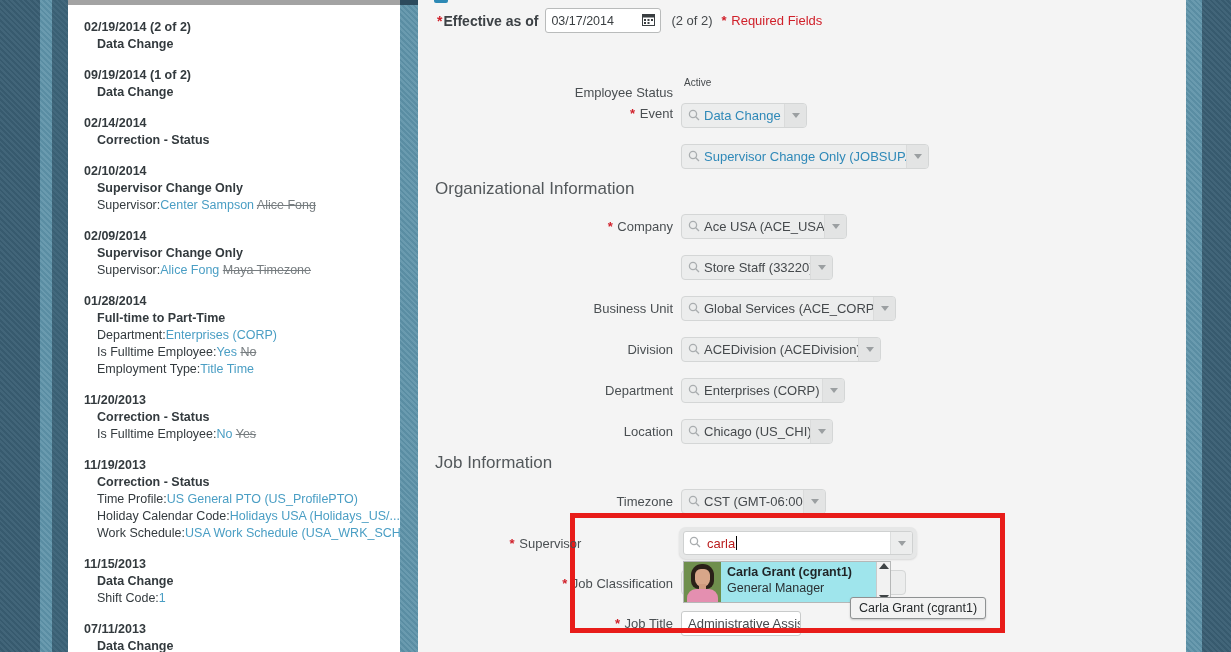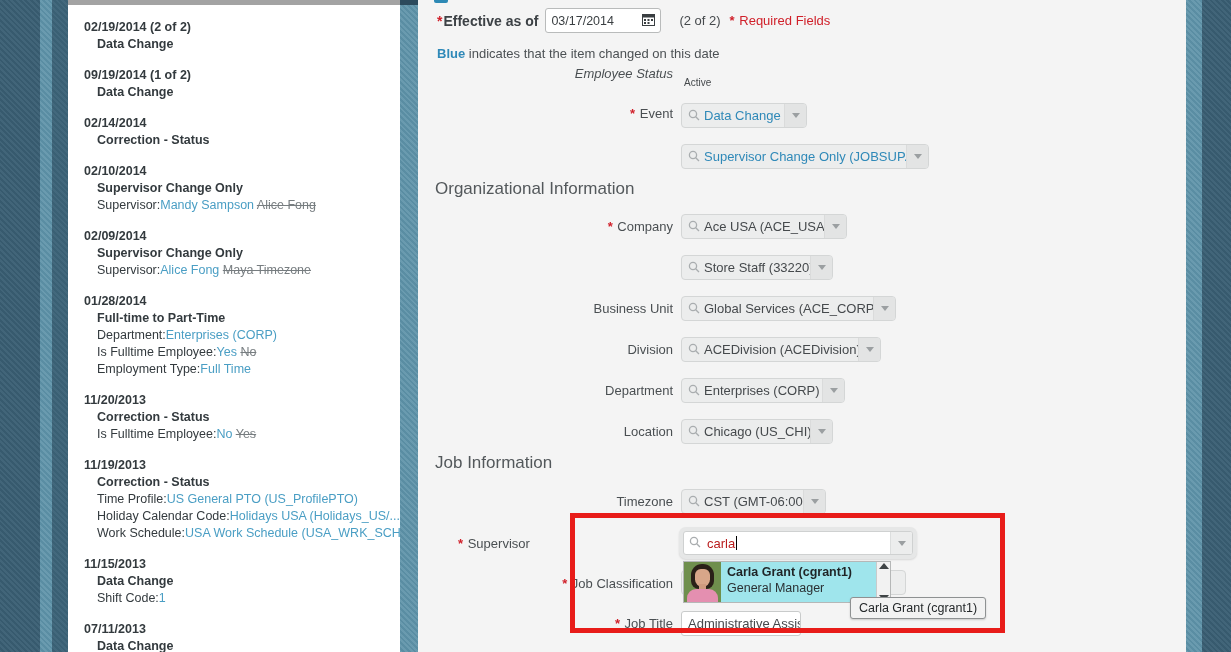--- a/index.html
+++ b/index.html
@@ -125,21 +125,21 @@
 
   .plain-val { font-size: 10px; color: #45494c; }
 
   
   .date-box {
     display: inline-flex; align-items: center; height: 25px; width: 116px;
     background: #fff; border: 1px solid #b9bbbb; border-radius: 3px;
     padding: 0 5px; justify-content: space-between;
   }
   .date-box .dv { font-size: 12.5px; color: #3a3f42; }
-  .page-count { font-size: 13px; color: #45494c; margin-left: 18px; }
+  .page-count { font-size: 13px; color: #45494c; margin-left: 10px; }
   .req-fields { font-size: 13px; color: #d0202a; margin-left: 9px; }
   .blue-note { font-size: 13px; color: #4c5154; }
   .blue-note b { color: #2f89b8; font-weight: bold; }
 
   
   .redbox {
     position: absolute; border: 5px solid #e81c19;
     pointer-events: none; z-index: 40;
   }
 
@@ -253,21 +253,21 @@
 
     <div class="history-entry">
       <div class="h-date">02/14/2014</div>
       <div class="h-event">Correction - Status</div>
     </div>
 
     <div class="history-entry">
       <div class="h-date">02/10/2014</div>
       <div class="h-event">Supervisor Change Only</div>
       <div class="h-detail">
-        <span>Supervisor:</span><span class="h-new">Mandy Sampson</span> <span class="h-old">Alice Fong</span>
+        <span>Supervisor:</span><span class="h-new">Center Sampson</span> <span class="h-old">Alice Fong</span>
       </div>
     </div>
 
     <div class="history-entry">
       <div class="h-date">02/09/2014</div>
       <div class="h-event">Supervisor Change Only</div>
       <div class="h-detail">
         <span>Supervisor:</span><span class="h-new">Alice Fong</span> <span class="h-old">Maya Timezone</span>
       </div>
     </div>
@@ -275,21 +275,21 @@
     <div class="history-entry">
       <div class="h-date">01/28/2014</div>
       <div class="h-event">Full-time to Part-Time</div>
       <div class="h-detail">
         <span>Department:</span><span class="h-new">Enterprises (CORP)</span>
       </div>
       <div class="h-detail">
         <span>Is Fulltime Employee:</span><span class="h-new">Yes</span> <span class="h-old">No</span>
       </div>
       <div class="h-detail">
-        <span>Employment Type:</span><span class="h-new">Full Time</span>
+        <span>Employment Type:</span><span class="h-new">Title Time</span>
       </div>
     </div>
 
     <div class="history-entry">
       <div class="h-date">11/20/2013</div>
       <div class="h-event">Correction - Status</div>
       <div class="h-detail">
         <span>Is Fulltime Employee:</span><span class="h-new">No</span> <span class="h-old">Yes</span>
       </div>
     </div>
@@ -348,27 +348,22 @@
           <rect x="5.5" y="9" width="2" height="2" fill="#3a3f42"></rect>
         </svg>
       </span>
     </span>
     <span class="page-count">(2 of 2)</span>
     <span class="req-fields">
       <span class="req">*</span> <span>Required Fields</span>
     </span>
   </div>
 
-  <div class="row" style="left:19px; top:46px;">
-    <span class="blue-note">
-      <b>Blue</b><span> indicates that the item changed on this date</span>
-    </span>
-  </div>
-
-  <div class="row" style="left:0px; top:66px; width:262px; justify-content:flex-end;font-style:italic;">
+
+  <div class="row" style="left:0px; top:85px; width:262px; justify-content:flex-end;">
     <span class="lbl">Employee Status</span>
   </div>
   <div class="row" style="left:266px; top:77px;">
     <span class="plain-val">Active</span>
   </div>
 
   <div class="row" style="left:0px; top:106px; width:262px; justify-content:flex-end;">
     <span class="lbl">
       <span class="req">*</span> <span>Event</span>
     </span>
@@ -507,21 +502,21 @@
           <circle cx="5" cy="5" r="3.6" fill="none" stroke="#a9adaf" stroke-width="1.3"></circle>
           <line x1="7.7" y1="7.7" x2="11" y2="11" stroke="#a9adaf" stroke-width="1.3"></line>
         </svg>
     </span>
     <span class="txt dark">CST (GMT-06:00)</span>
     <span class="caret">
         <i class="tri-down"></i>
       </span>
   </div>
 
-  <div class="row" style="left:0px; top:536px; width:262px; justify-content:flex-start; z-index:45;margin-left:40px;">
+  <div class="row" style="left:0px; top:536px; width:262px; justify-content:center; z-index:45;">
     <span class="lbl">
       <span class="req">*</span> <span>Supervisor</span>
     </span>
   </div>
 
   <div class="row" style="left:0px; top:576px; width:262px; justify-content:flex-end; z-index:10;">
     <span class="lbl">
       <span class="req">*</span> <span>Job Classification</span>
     </span>
   </div>

